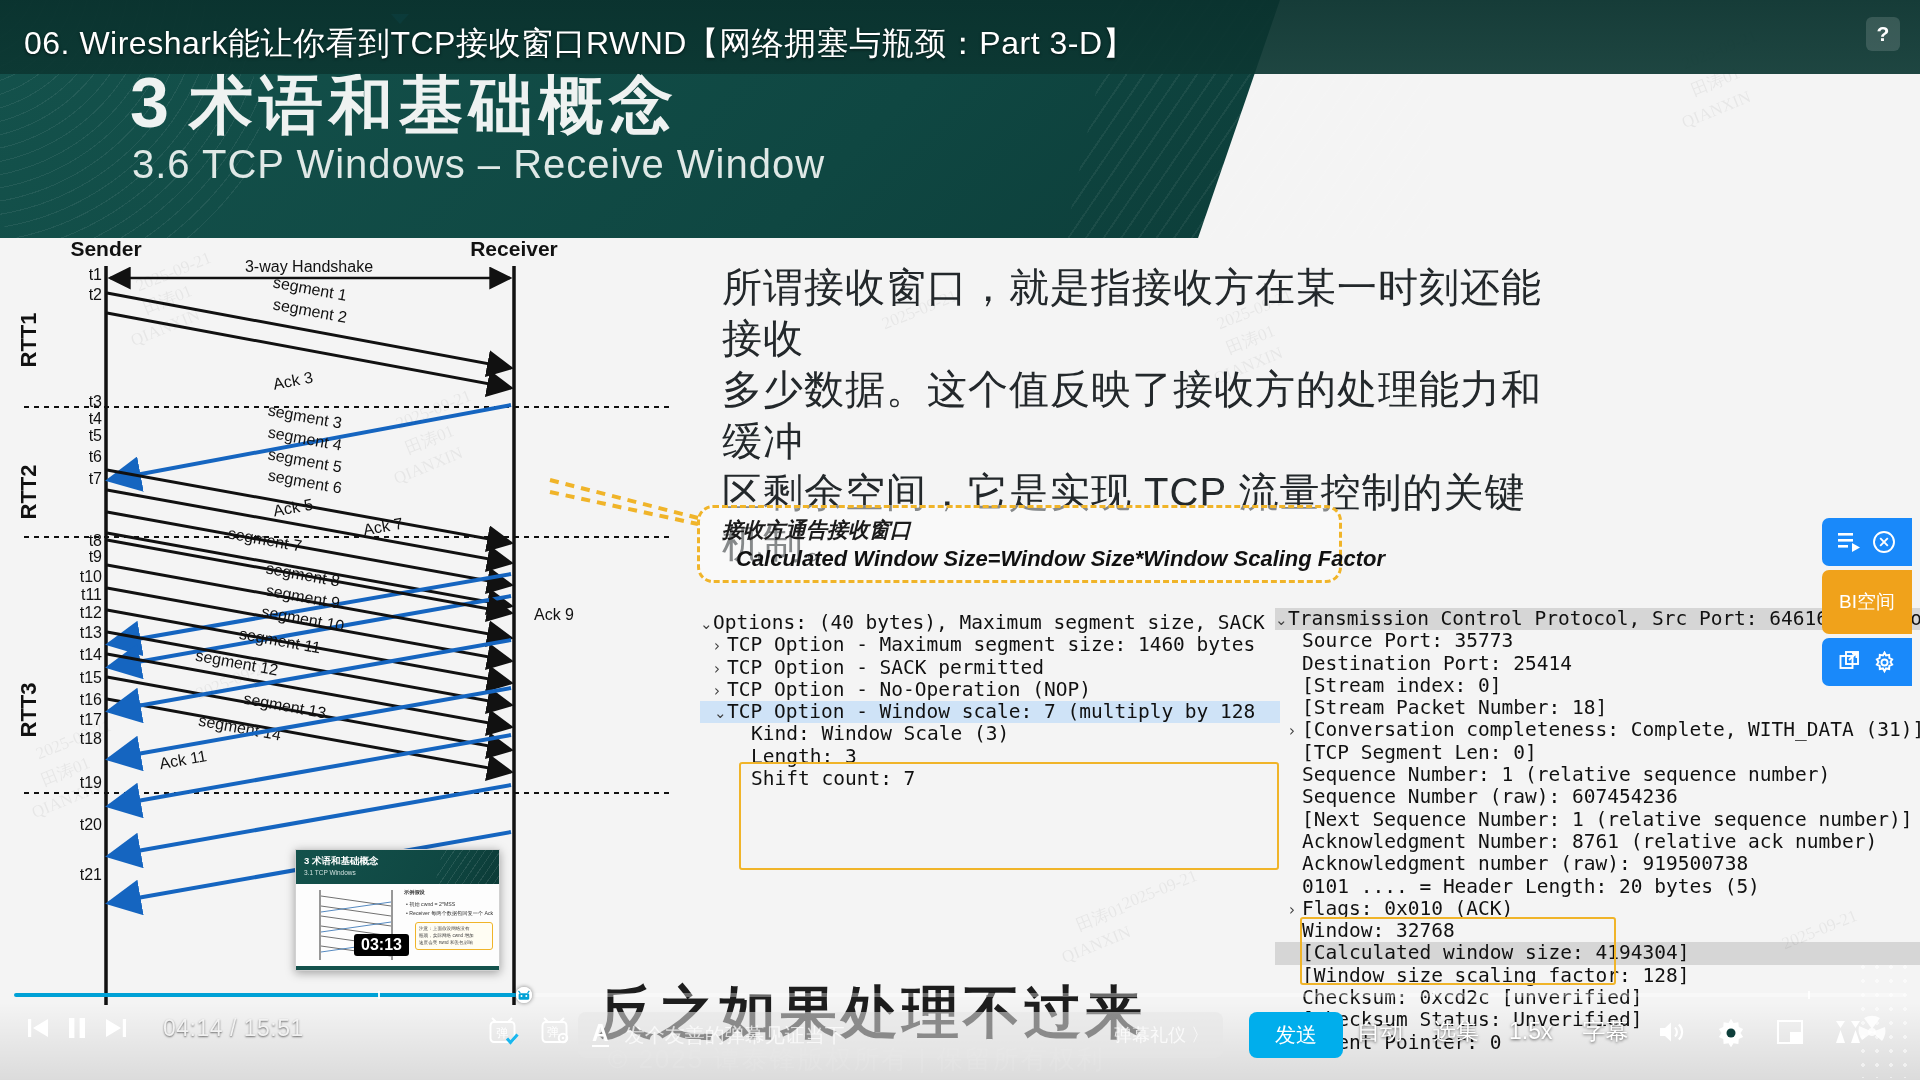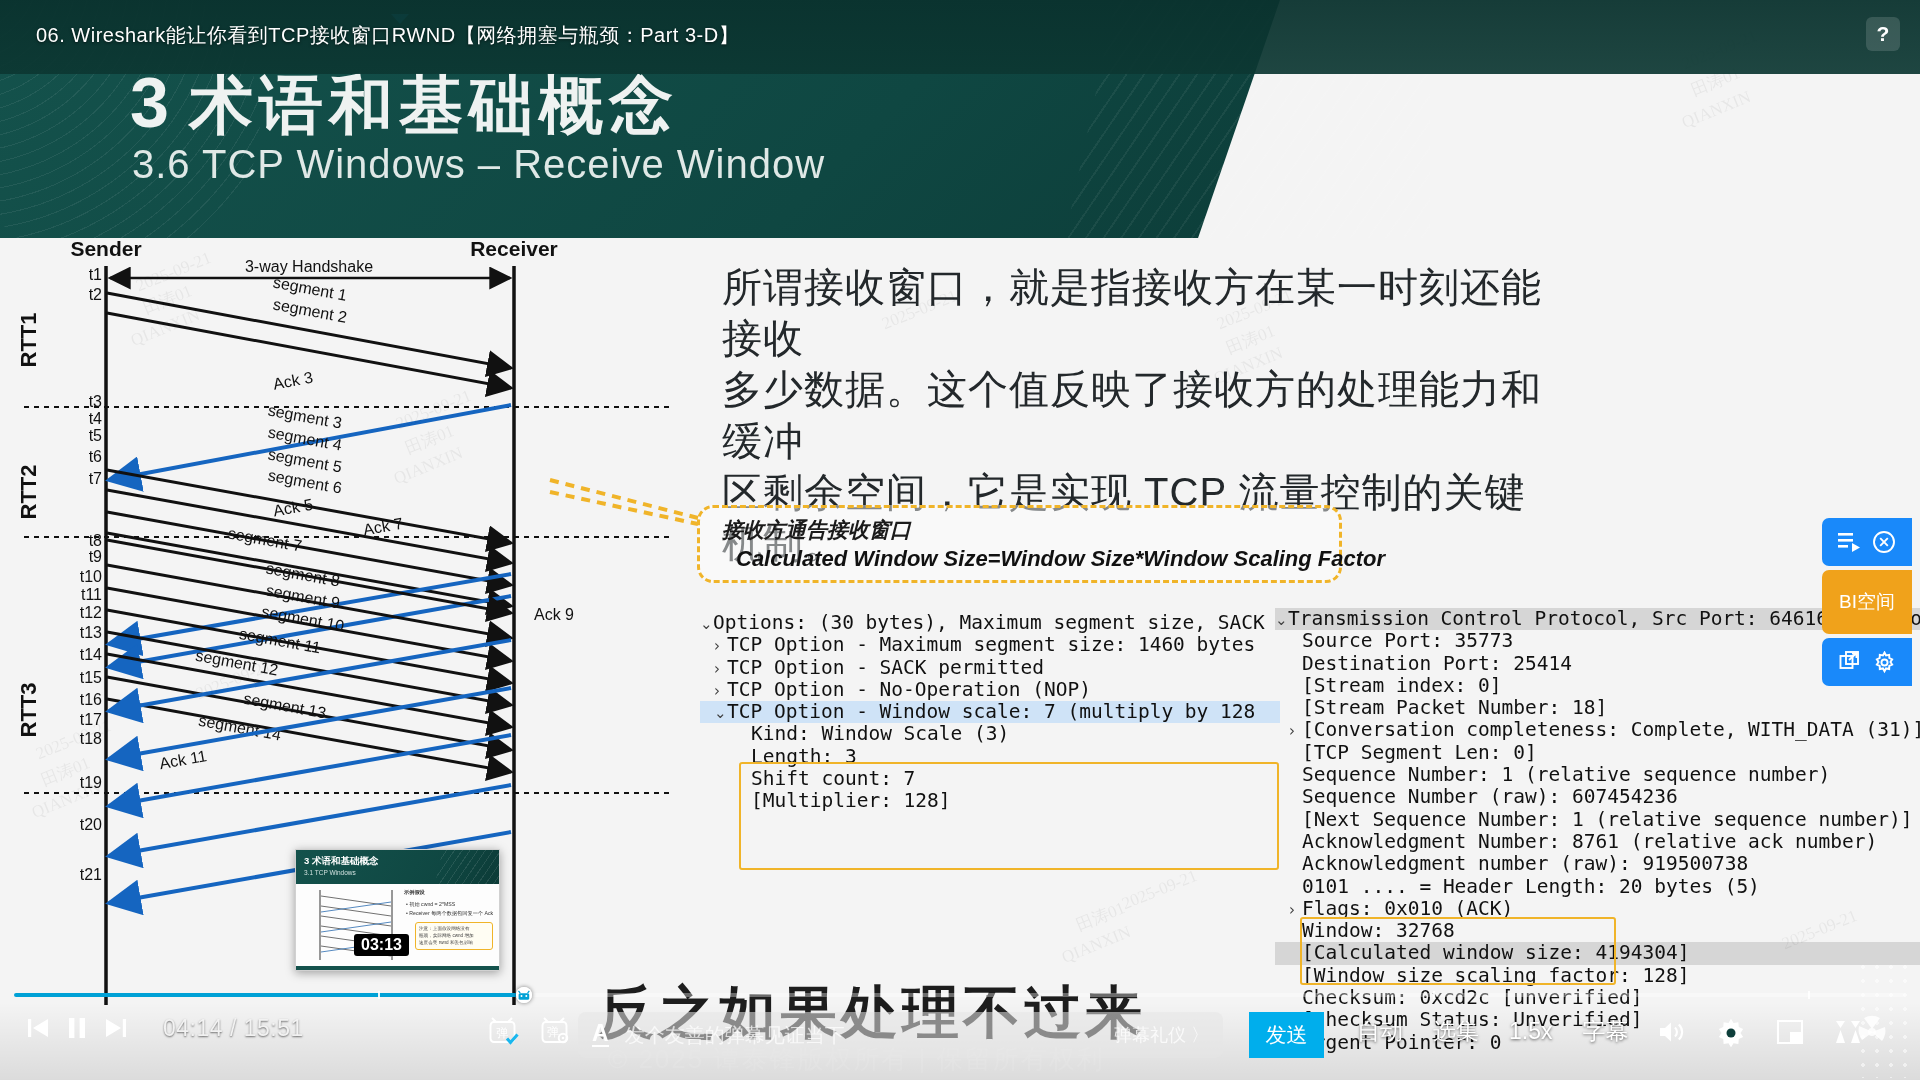--- a/index.html
+++ b/index.html
@@ -8,22 +8,22 @@
 
   #stage { position:relative; width:1920px; height:1080px; background:#0d2b28; overflow:hidden; }
 
   
   .titlebar{
     position:absolute; left:0; top:0; width:1920px; height:74px;
     background:linear-gradient(180deg,rgba(10,50,46,.95) 0%,rgba(12,55,50,.92) 100%);
     z-index:40;
   }
   .titlebar .tline{
-    position:absolute; left:24px; top:22px; color:#fff; font-size:20px;
-    letter-spacing:.5px; text-shadow:0 1px 3px rgba(0,0,0,.6); white-space:nowrap;margin-left:12px;
+    position:absolute; left:24px; top:22px; color:#fff; font-size:32px;
+    letter-spacing:.5px; text-shadow:0 1px 3px rgba(0,0,0,.6); white-space:nowrap;
   }
   .help-btn{
     position:absolute; right:20px; top:17px; width:34px; height:34px; border-radius:6px;
     background:rgba(255,255,255,.14); color:#fff; font-size:21px; font-weight:bold;
     display:flex; align-items:center; justify-content:center; cursor:pointer;
   }
 
   
   #slide{ position:absolute; left:0; top:0; width:1920px; height:1080px; background:#f4f4f4; }
 
@@ -153,21 +153,21 @@
       text-shadow:0 1px 2px rgba(0,0,0,.55); }
   .cmid{ position:absolute; left:487px; top:14px; display:flex; align-items:center; gap:18px; }
   .danmu-input{
     position:absolute; left:578px; top:1012px; width:645px; height:46px; border-radius:8px;
     background:rgba(230,230,230,.55); display:flex; align-items:center; z-index:36;
   }
   .danmu-input .aicon{ margin-left:14px; color:#fff; font-size:23px; font-weight:bold;
       border-bottom:2px solid #fff; line-height:.95; padding-bottom:1px;}
   .danmu-ph{ margin-left:16px; color:rgba(255,255,255,.72); font-size:20px; }
   .danmu-rule{ position:absolute; right:14px; color:rgba(255,255,255,.78); font-size:18px; }
-  .send-btn{ position:absolute; left:1249px; top:1012px; width:75px; height:46px; border-radius:0;
+  .send-btn{ position:absolute; left:1249px; top:1012px; width:94px; height:46px; border-radius:8px;
       background:#00aeec; color:#fff; font-size:21px; display:flex; align-items:center;
       justify-content:center; cursor:pointer; z-index:36; }
   .cright{ position:absolute; left:1357px; top:14px; display:flex; align-items:center; gap:30px; color:#fff; }
   .cright .txt{ font-size:23px; text-shadow:0 1px 3px rgba(0,0,0,.6); cursor:pointer; }
   .dots{ position:absolute; right:6px; top:960px; width:58px; height:118px; z-index:35;
       background-image:radial-gradient(rgba(255,255,255,.55) 1.6px, transparent 1.7px);
       background-size:14px 14px; }
   .radio-ic{ position:absolute; right:28px; top:1012px; z-index:37; }
 </style>
 </head>
@@ -313,29 +313,28 @@
       <path d="M2,2 L150,40" stroke="#f0b429" stroke-width="4" stroke-dasharray="9 7" fill="none"></path>
       <path d="M2,14 L150,46" stroke="#f0b429" stroke-width="4" stroke-dasharray="9 7" fill="none"></path>
     </svg>
 
     <div class="callout">
       <div class="l1">接收方通告接收窗口</div>
       <div class="l2">Calculated Window Size=Window Size*Window Scaling Factor</div>
     </div>
 
     <div id="ws-left" class="ws">
-        <div class="wsrow ind0"><span class="tw">⌄</span><span>Options: (30 bytes), Maximum segment size, SACK</span></div>
+        <div class="wsrow ind0"><span class="tw">⌄</span><span>Options: (40 bytes), Maximum segment size, SACK</span></div>
         <div class="wsrow ind1"><span class="tw">›</span><span>TCP Option - Maximum segment size: 1460 bytes</span></div>
         <div class="wsrow ind1"><span class="tw">›</span><span>TCP Option - SACK permitted</span></div>
         <div class="wsrow ind1"><span class="tw">›</span><span>TCP Option - No-Operation (NOP)</span></div>
         <div class="wsrow ind1 sel"><span class="tw">⌄</span><span>TCP Option - Window scale: 7 (multiply by 128</span></div>
         <div class="wsrow ind2"><span class="tw blank">·</span><span>Kind: Window Scale (3)</span></div>
         <div class="wsrow ind2"><span class="tw blank">·</span><span>Length: 3</span></div>
         <div class="wsrow ind2"><span class="tw blank">·</span><span>Shift count: 7</span></div>
-        <div class="wsrow ind2"><span class="tw blank">·</span><span>[Multiplier: 128]</span></div>
       </div>
     <div class="ybox" style="left:739px;top:762px;width:540px;height:108px;"></div>
 
     <div id="ws-right" class="ws">
         <div class="wsrow ind0 grayhl"><span class="tw">⌄</span><span>Transmission Control Protocol, Src Port: 64616, Dst Port: 254</span></div>
         <div class="wsrow ind1"><span class="tw blank">·</span><span>Source Port: 35773</span></div>
         <div class="wsrow ind1"><span class="tw blank">·</span><span>Destination Port: 25414</span></div>
         <div class="wsrow ind1"><span class="tw blank">·</span><span>[Stream index: 0]</span></div>
         <div class="wsrow ind1"><span class="tw blank">·</span><span>[Stream Packet Number: 18]</span></div>
         <div class="wsrow ind1"><span class="tw">›</span><span>[Conversation completeness: Complete, WITH_DATA (31)]</span></div>

